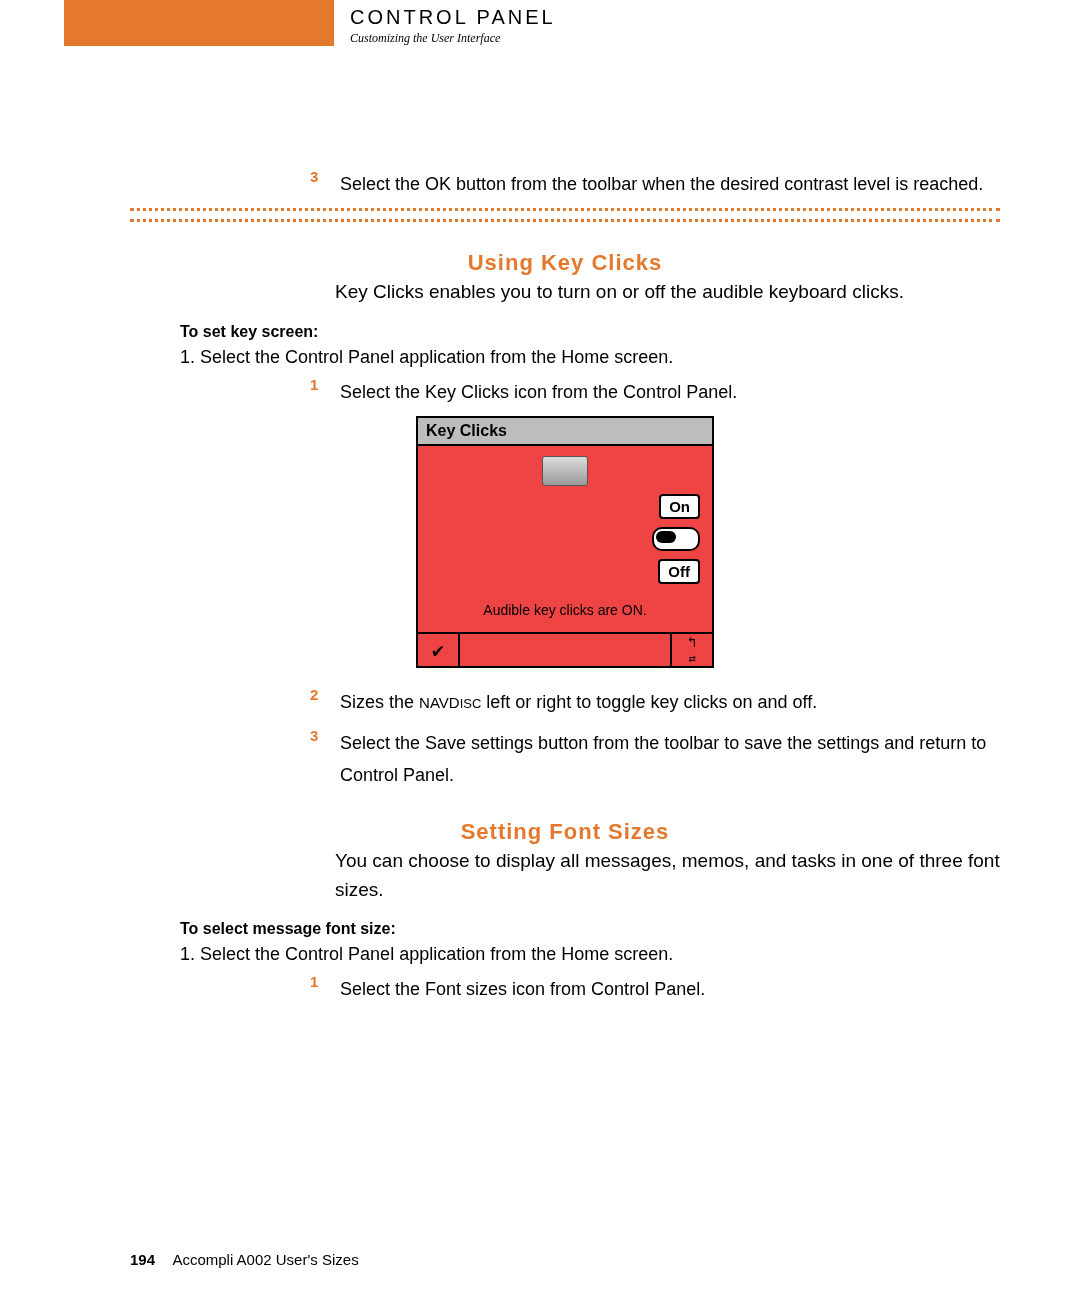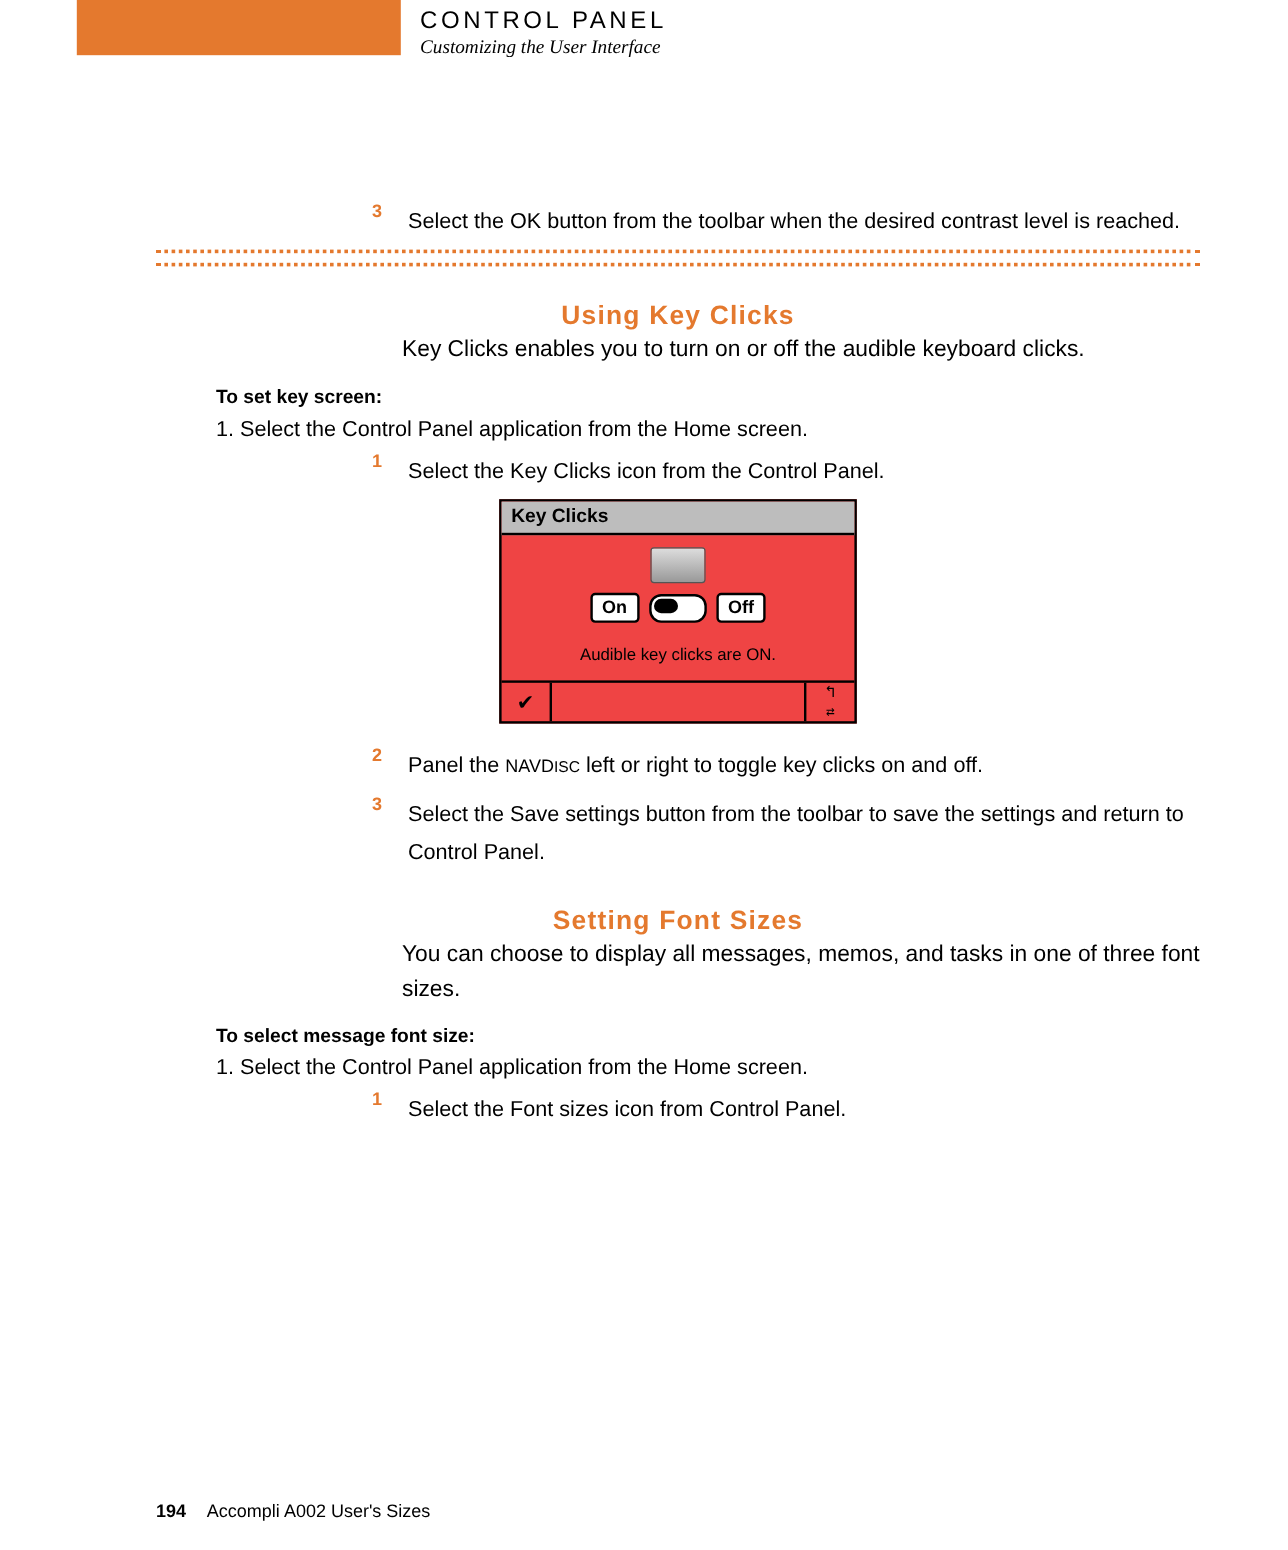--- a/index.html
+++ b/index.html
@@ -25,21 +25,21 @@
   left: 350px;
   top: 6px;
 }
 .header-title {
   font-size: 20px;
   letter-spacing: 3px;
   color: #000;
   font-family: 'Trebuchet MS', sans-serif;
 }
 .header-sub {
-  font-size: 16px;
+  font-size: 12px;
   font-style: italic;
   font-family: Georgia, serif;
   margin-top: 2px;
 }
 .content {
   position: absolute;
   left: 130px;
   top: 168px;
   width: 870px;
 }
@@ -127,24 +127,25 @@
   font-weight: bold;
   font-size: 16px;
   font-family: Arial, sans-serif;
 }
 .ss-body {
   padding: 10px 12px 14px 12px;
   text-align: center;
 }
 .ss-row {
   display: flex;
-  align-items: center;
+  align-items: flex-end;
   justify-content: center;
   gap: 8px;
   margin: 8px 0 18px 0;
+  flex-direction: column;
 }
 .ss-icon-kb {
   width: 44px; height: 28px;
   background: linear-gradient(#ddd,#999);
   border: 1px solid #555;
   border-radius: 3px;
   margin: 0 auto 4px auto;
 }
 .ss-pill {
   border: 2px solid #000;
@@ -266,21 +267,21 @@
       <div class="ss-tb-right">
         <span class="ret-arrow">↰</span>
         <span class="swap-arrow">⇄</span>
       </div>
     </div>
   </div>
 
   <div class="num-step indent-step">
     <span class="num-orange">2</span>
     <span class="step-body">
-      <span>Panel the </span><span class="navdisc-span">N<span style="font-size:15px">AV</span>D<span style="font-size:13px">ISC</span></span><span> left or right to toggle key clicks on and off.</span>
+      <span>Sizes the </span><span class="navdisc-span">N<span style="font-size:15px">AV</span>D<span style="font-size:13px">ISC</span></span><span> left or right to toggle key clicks on and off.</span>
     </span>
   </div>
 
   <div class="num-step indent-step">
     <span class="num-orange">3</span>
     <span class="step-body">Select the Save settings button from the toolbar to save the settings and return to Control Panel.</span>
   </div>
 
   <div class="section-heading">Setting Font Sizes</div>
   <div class="section-intro">You can choose to display all messages, memos, and tasks in one of three font sizes.</div>

